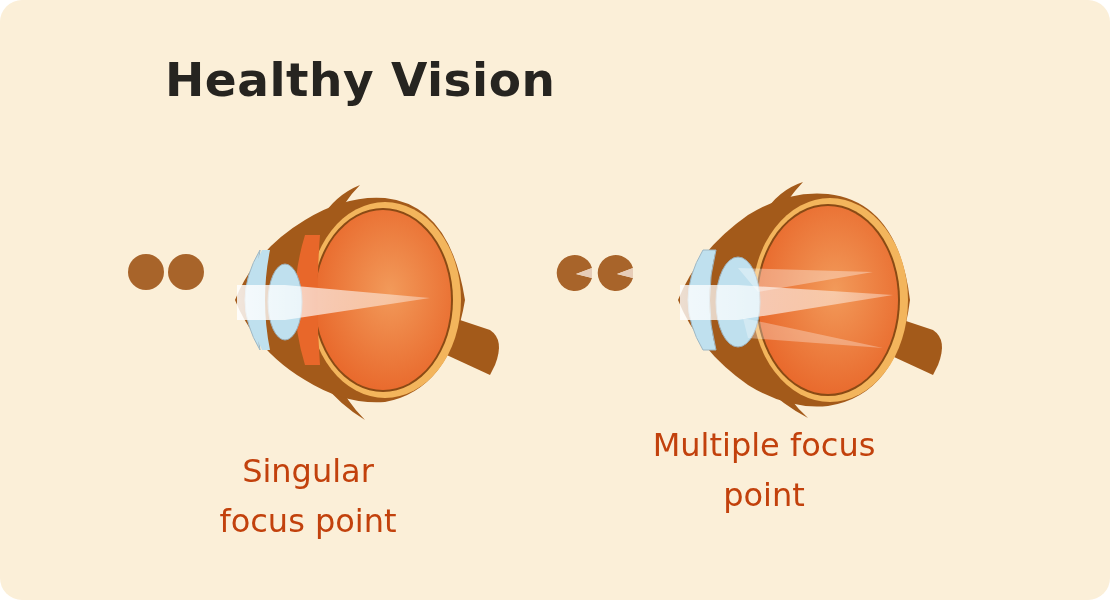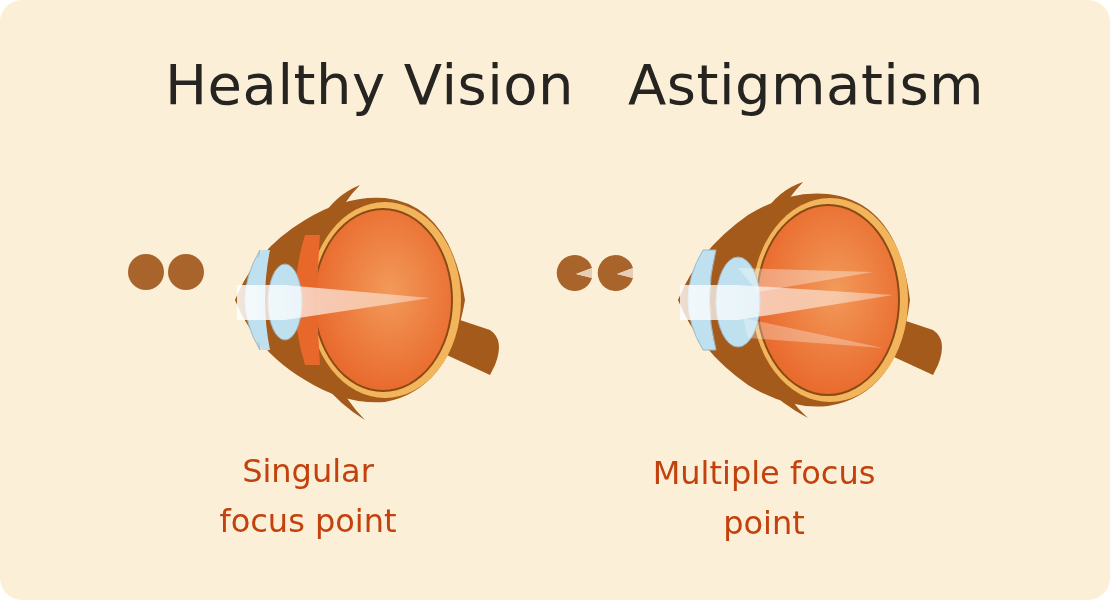--- a/index.html
+++ b/index.html
@@ -2,36 +2,35 @@
 <html><head>
 <meta charset="utf-8">
 <style>
   html, body { margin:0; padding:0; background:#ffffff; }
   body { width:1110px; height:600px; overflow:hidden; font-family:"DejaVu Sans", sans-serif; }
   .card {
     position:absolute; left:0; top:0; width:1110px; height:600px;
     background:#fbefd8; border-radius:22px; overflow:hidden;
   }
   .title {
-    position:absolute; top:52px; font-size:56px; color:#262420; font-weight:400;
+    position:absolute; top:52px; font-size:47px; color:#262420; font-weight:700;
     letter-spacing:0.5px; white-space:nowrap;
   }
   .caption {
     position:absolute; font-size:32px; color:#c2410c; text-align:center; line-height:50px;
     width:340px;
   }
   svg.eye { position:absolute; }
 </style>
 </head>
 <body>
 
 <div class="card">
 
   <div class="title" style="left:165px;">Healthy Vision</div>
-  <div class="title" style="left:628px;">Astigmatism</div>
 
   <svg class="eye" style="left:120px;top:250px;" width="90" height="50">
     <circle cx="26" cy="22" r="18" fill="#a8642a"></circle>
     <circle cx="66" cy="22" r="18" fill="#a8642a"></circle>
   </svg>
 
   <svg class="eye" style="left:225px;top:180px;" width="290" height="240" viewBox="0 0 290 240">
     <defs>
       <radialGradient id="vg1" cx="55%" cy="45%" r="60%">
         <stop offset="0%" stop-color="#f29a5a"></stop>
@@ -93,17 +92,17 @@
 
     <path d="M12 105 L70 105 L225 115 L70 140 L12 140 Z" fill="url(#beam2)"></path>
     <path d="M70 88 L205 92 L90 112 Z" fill="#ffffff" fill-opacity="0.35"></path>
     <path d="M75 138 L215 168 L80 158 Z" fill="#ffffff" fill-opacity="0.3"></path>
   </svg>
 
   <div class="caption" style="left:138px;top:446px;">
     <div>Singular</div>
     <div>focus point</div>
   </div>
-  <div class="caption" style="left:594px;top:448px;">
+  <div class="caption" style="left:594px;top:420px;">
     <div>Multiple focus</div>
     <div>point</div>
   </div>
 </div>
 
 </body></html>

